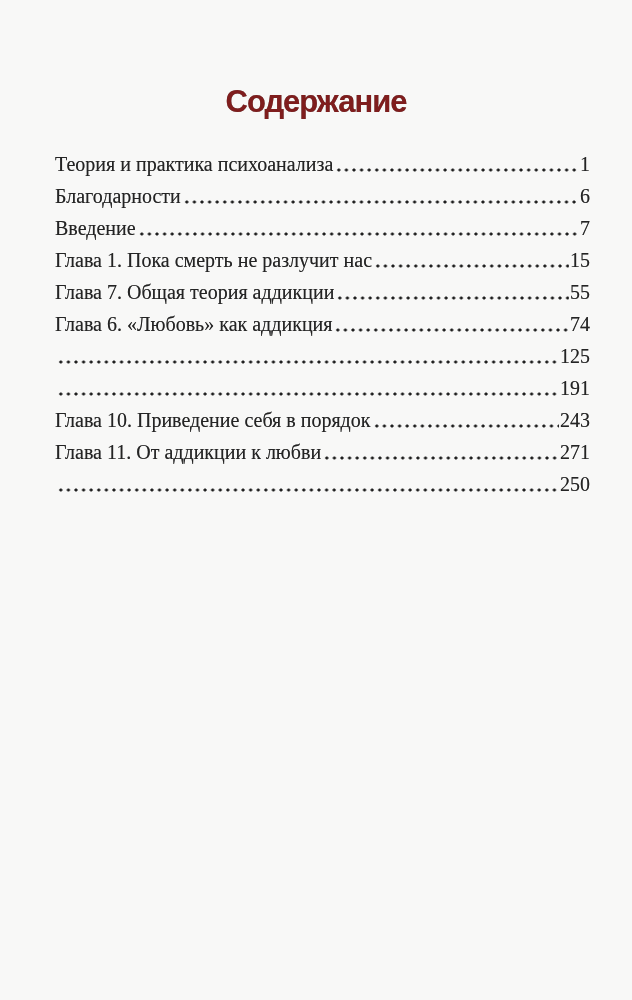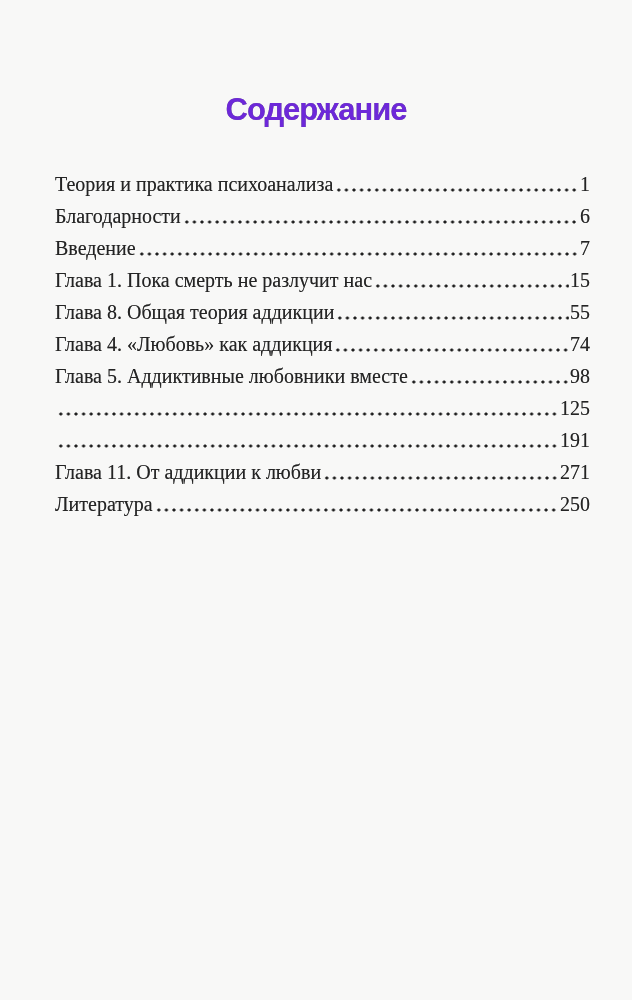--- a/index.html
+++ b/index.html
@@ -18,32 +18,32 @@
     font-family: "Liberation Serif", serif;
     color: var(--ink);
   }
   .scan-page {
     position: relative;
     width: 632px;
     height: 1000px;
     background: var(--page-bg);
   }
   .toc-title {
-    margin: 16px;
+    margin: 8px;
     padding-top: 76px;
     text-align: center;
     font-family: "Liberation Sans", sans-serif;
     font-weight: 700;
     font-size: 31px;
     letter-spacing: -1px;
-    color: #6d28d9;
+    color: #7f1d1d;
     text-shadow: 0 0 0.5px rgba(20,20,20,0.55);
   }
   .toc-list {
-    margin-top: 40px;
+    margin-top: 28px;
     padding: 0 42px 0 55px;
   }
   .toc-row {
     display: flex;
     align-items: baseline;
     height: 32px;
     line-height: 32px;
     font-size: 20px;
     white-space: nowrap;
   }
@@ -87,46 +87,45 @@
     <span class="toc-label">Введение</span>
     <span class="toc-leader"></span>
     <span class="toc-page">7</span>
   </div>
       <div class="toc-row">
     <span class="toc-label">Глава 1. Пока смерть не разлучит нас</span>
     <span class="toc-leader"></span>
     <span class="toc-page">15</span>
   </div>
       <div class="toc-row">
-    <span class="toc-label">Глава 8. Общая теория аддикции</span>
+    <span class="toc-label">Глава 7. Общая теория аддикции</span>
     <span class="toc-leader"></span>
     <span class="toc-page">55</span>
   </div>
       <div class="toc-row">
-    <span class="toc-label">Глава 4. «Любовь» как аддикция</span>
+    <span class="toc-label">Глава 6. «Любовь» как аддикция</span>
     <span class="toc-leader"></span>
     <span class="toc-page">74</span>
-  </div>
-      <div class="toc-row">
-    <span class="toc-label">Глава 5. Аддиктивные любовники вместе</span>
-    <span class="toc-leader"></span>
-    <span class="toc-page">98</span>
   </div>
       <div class="toc-row">
     <span class="toc-leader"></span>
     <span class="toc-page">125</span>
   </div>
       <div class="toc-row">
     <span class="toc-leader"></span>
     <span class="toc-page">191</span>
   </div>
       <div class="toc-row">
+    <span class="toc-label">Глава 10. Приведение себя в порядок</span>
+    <span class="toc-leader"></span>
+    <span class="toc-page">243</span>
+  </div>
+      <div class="toc-row">
     <span class="toc-label">Глава 11. От аддикции к любви</span>
     <span class="toc-leader"></span>
     <span class="toc-page">271</span>
   </div>
       <div class="toc-row">
-    <span class="toc-label">Литература</span>
     <span class="toc-leader"></span>
     <span class="toc-page">250</span>
   </div>
     </div>
 </div>
 
 </body></html>

